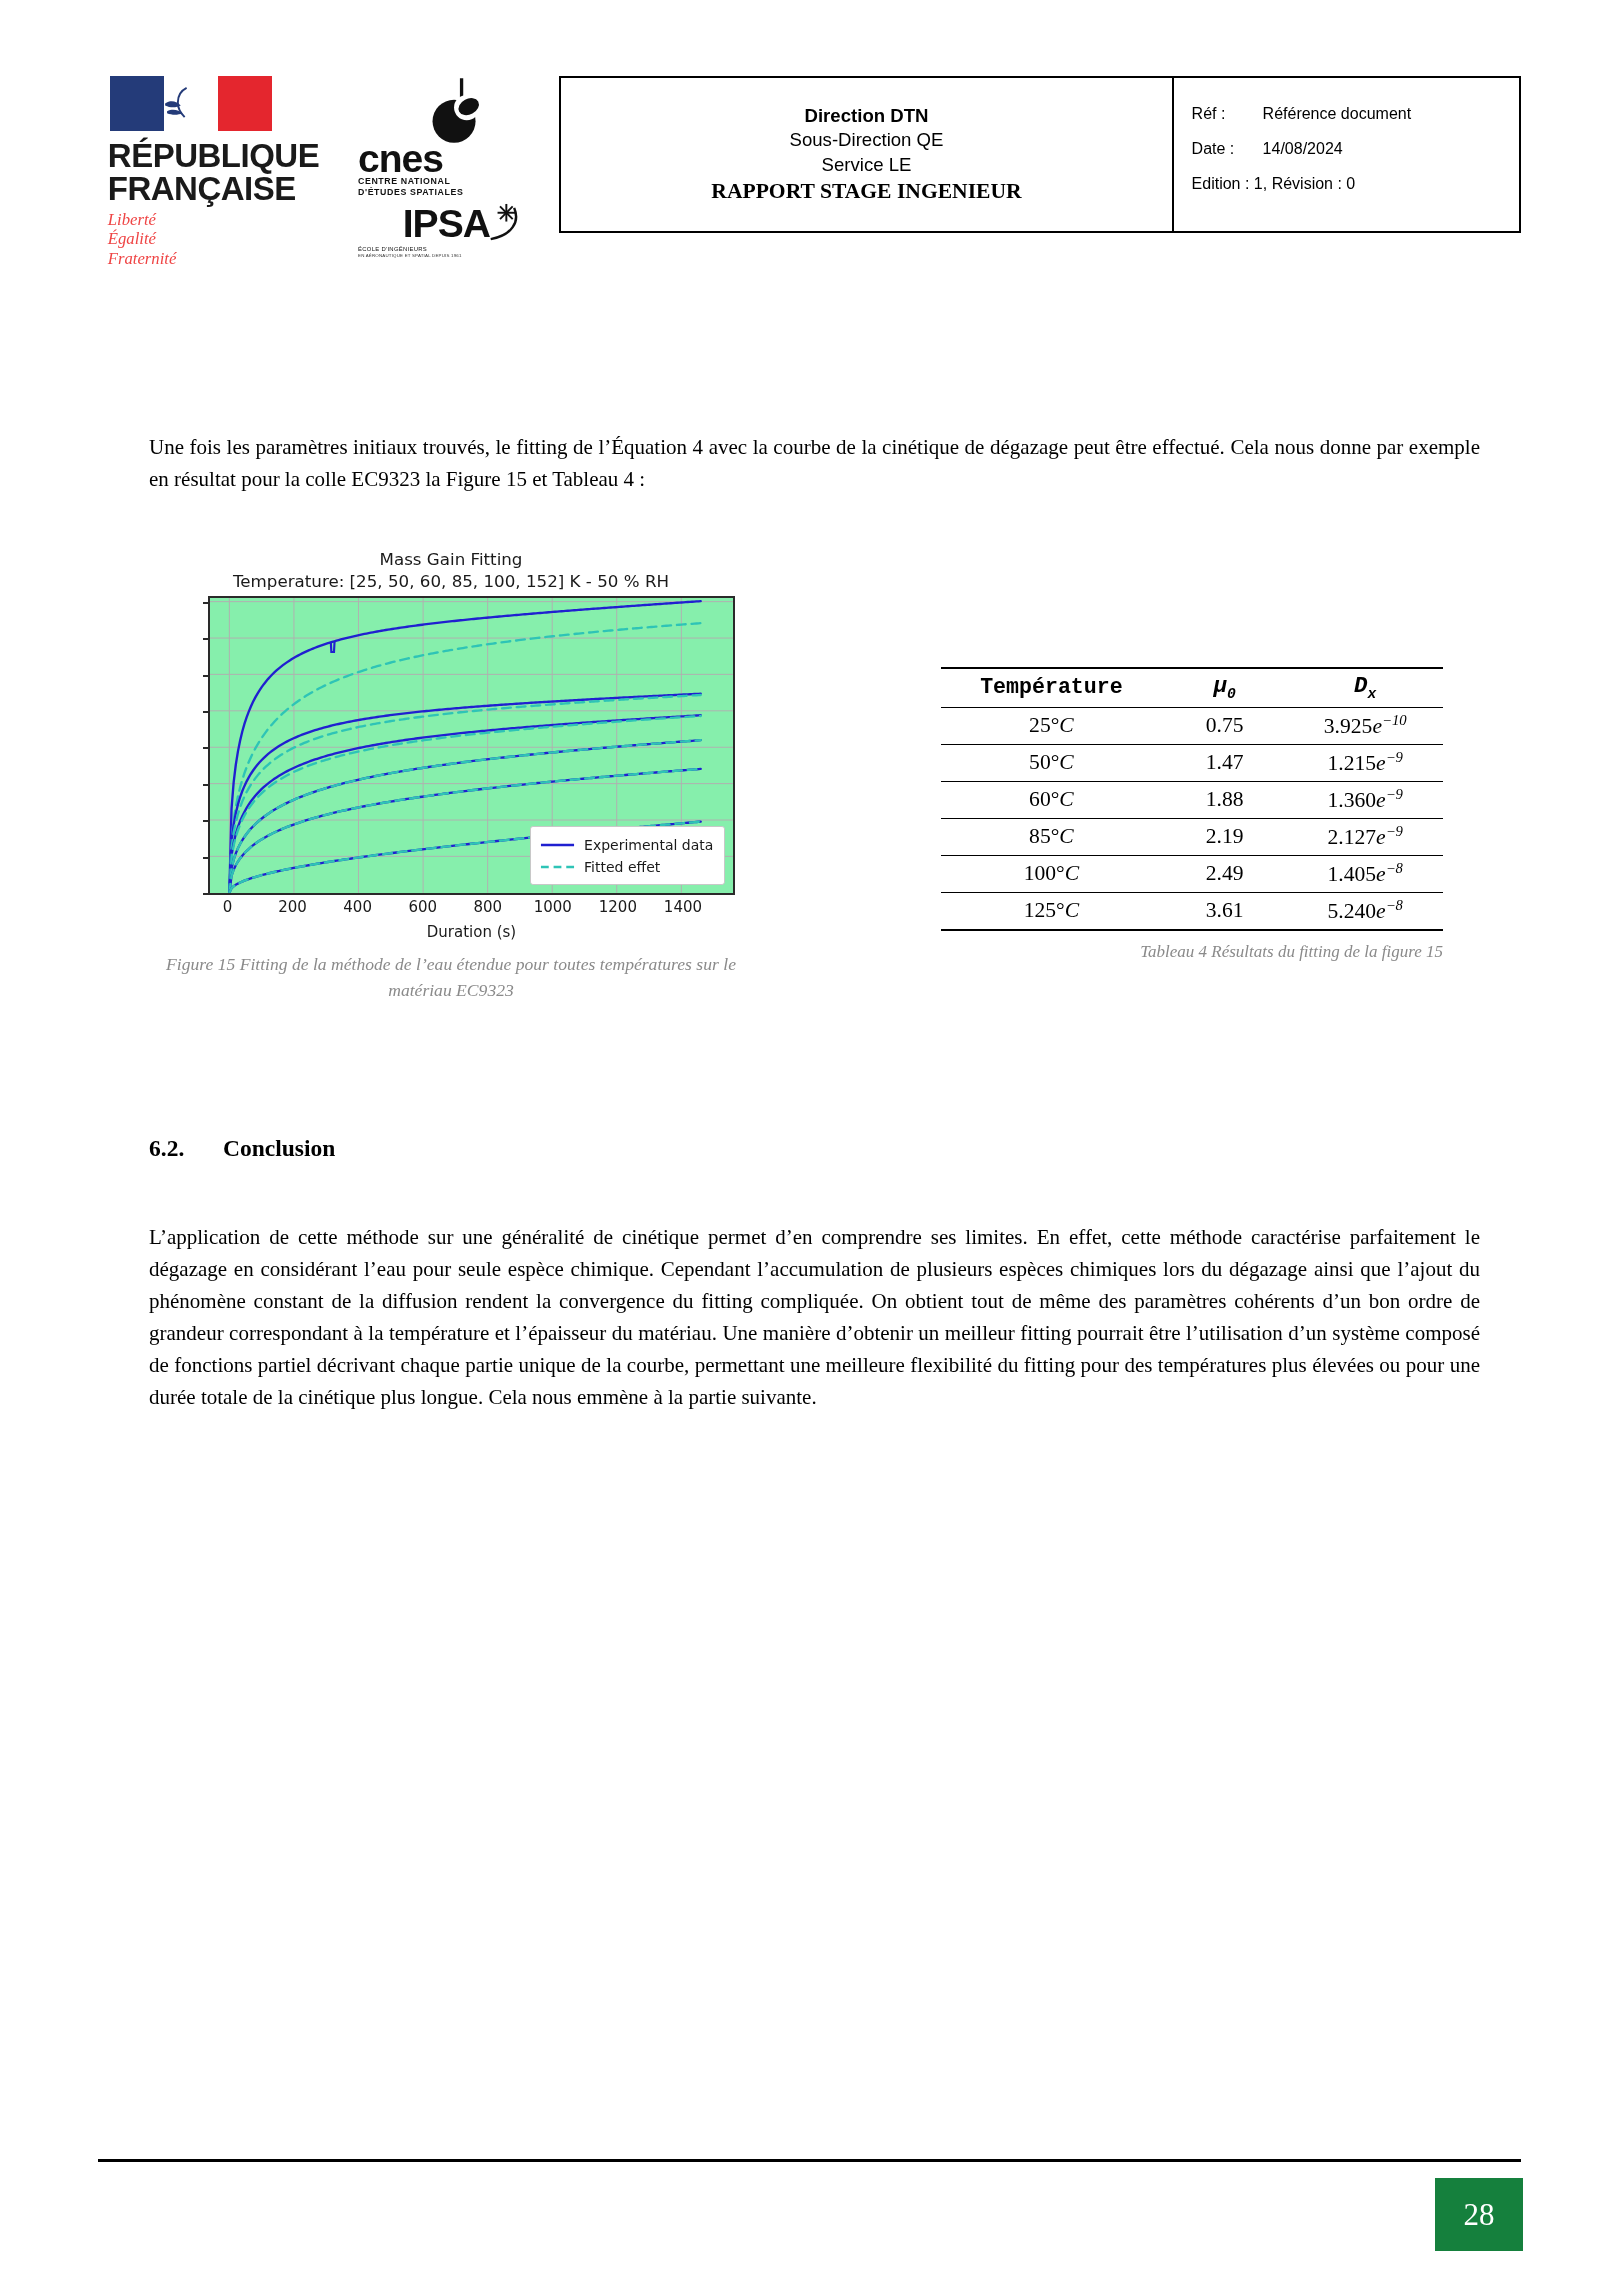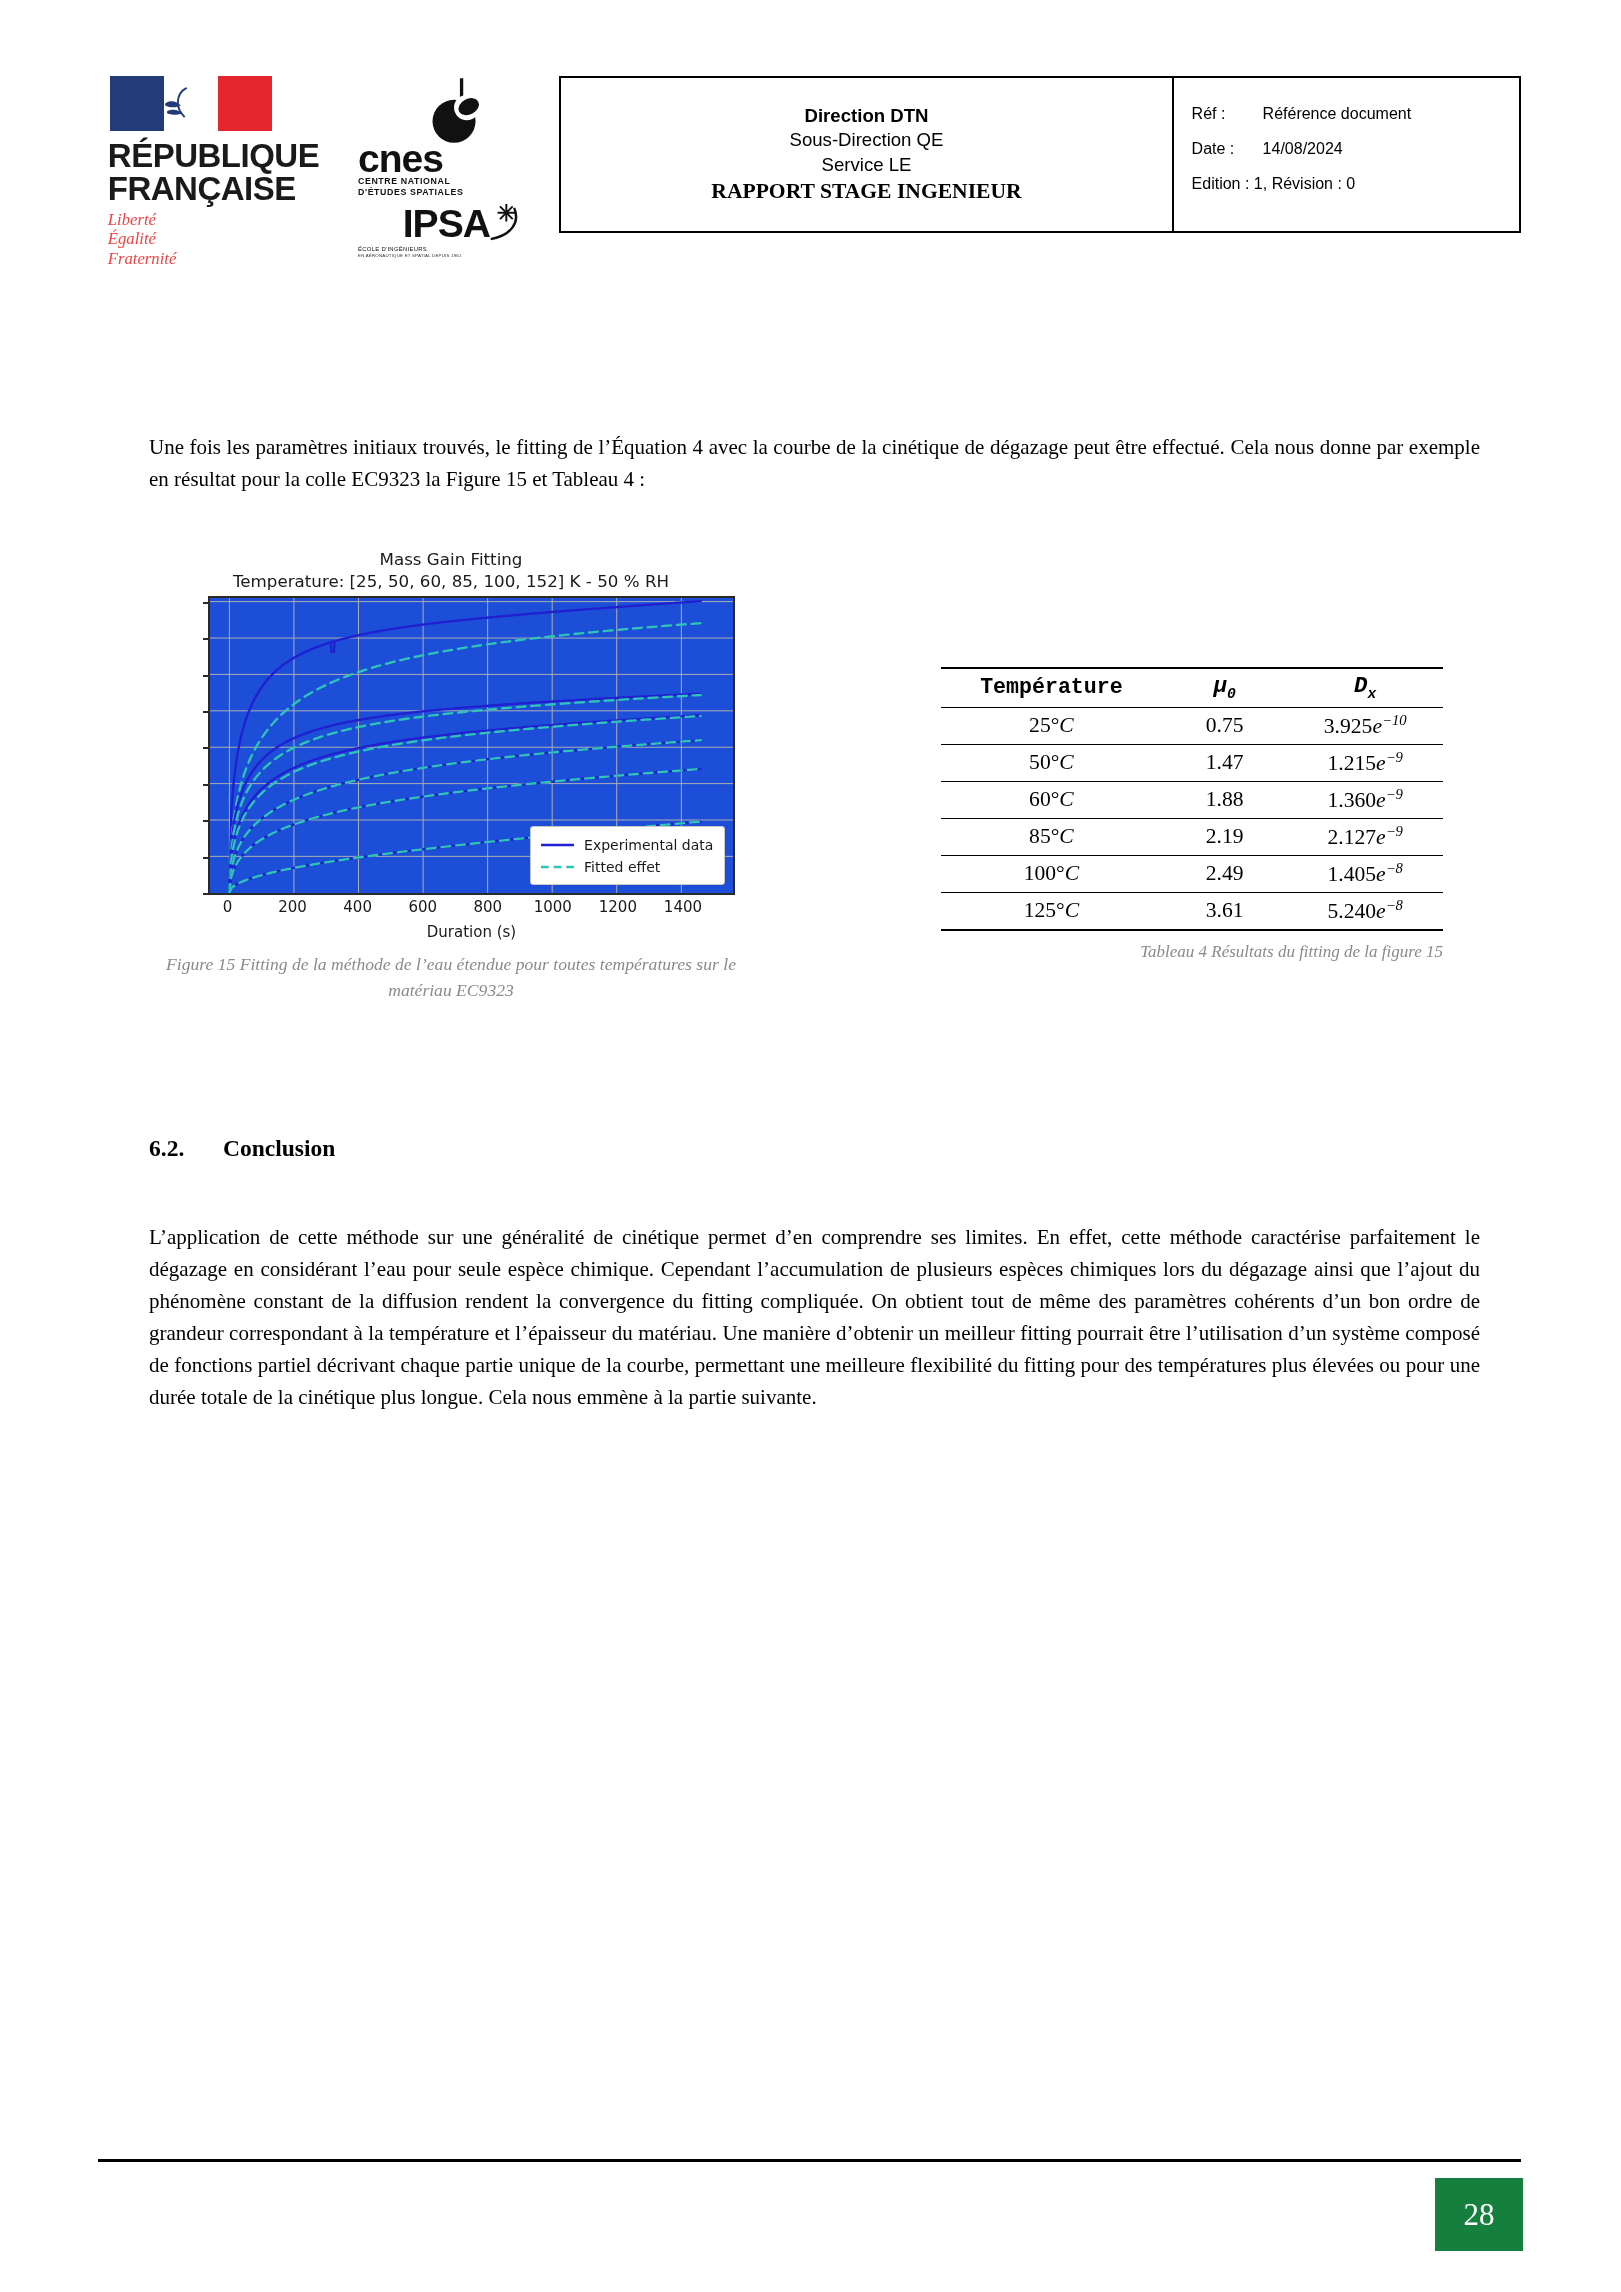--- a/index.html
+++ b/index.html
@@ -198,21 +198,21 @@
     color: #1a1a1a;
   }
   .chart-title .t2 { font-size: 16.7px; }
   .plot-area {
     position: relative;
     width: 527px;
     height: 299px;
     margin: 3.9px 0 0 41px;
     border: 2px solid #2a2a2a;
     box-sizing: border-box;
-    background: #1d4ed8;
+    background: #86efac;
   }
   .plot-svg { position: absolute; inset: 0; }
   .ytick {
     position: absolute;
     left: -6.9px;
     width: 6.9px;
     height: 2px;
     background: #2a2a2a;
   }
   .xlabels {

